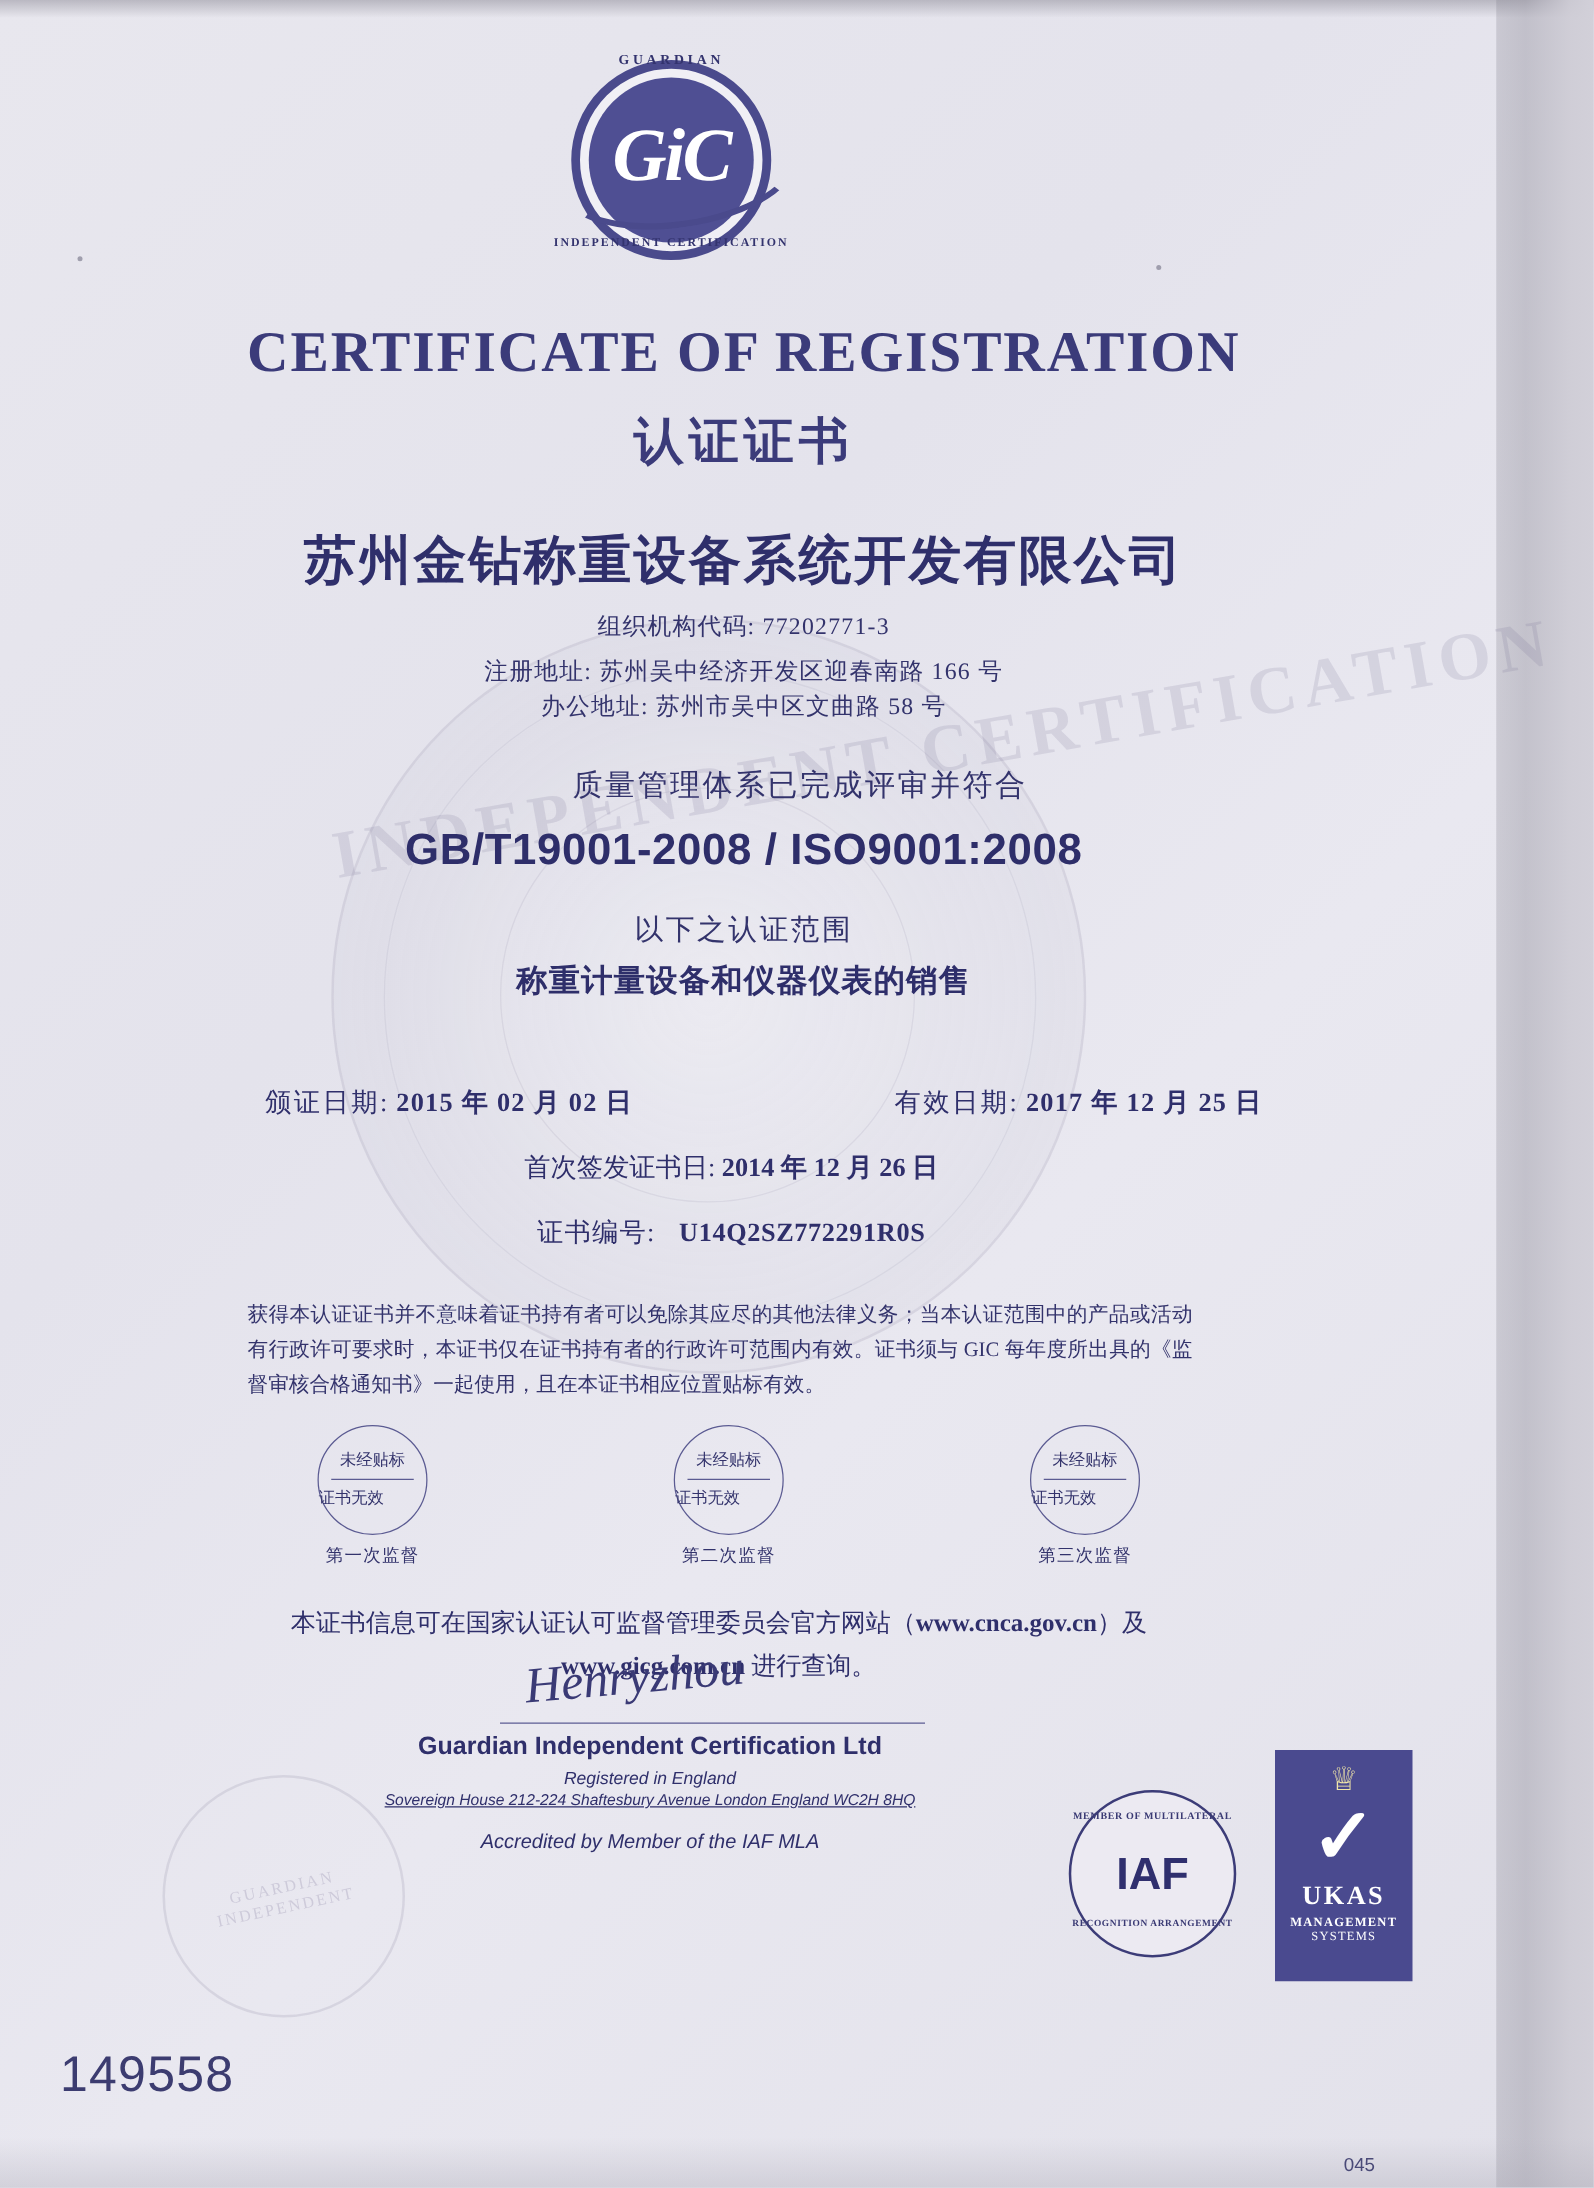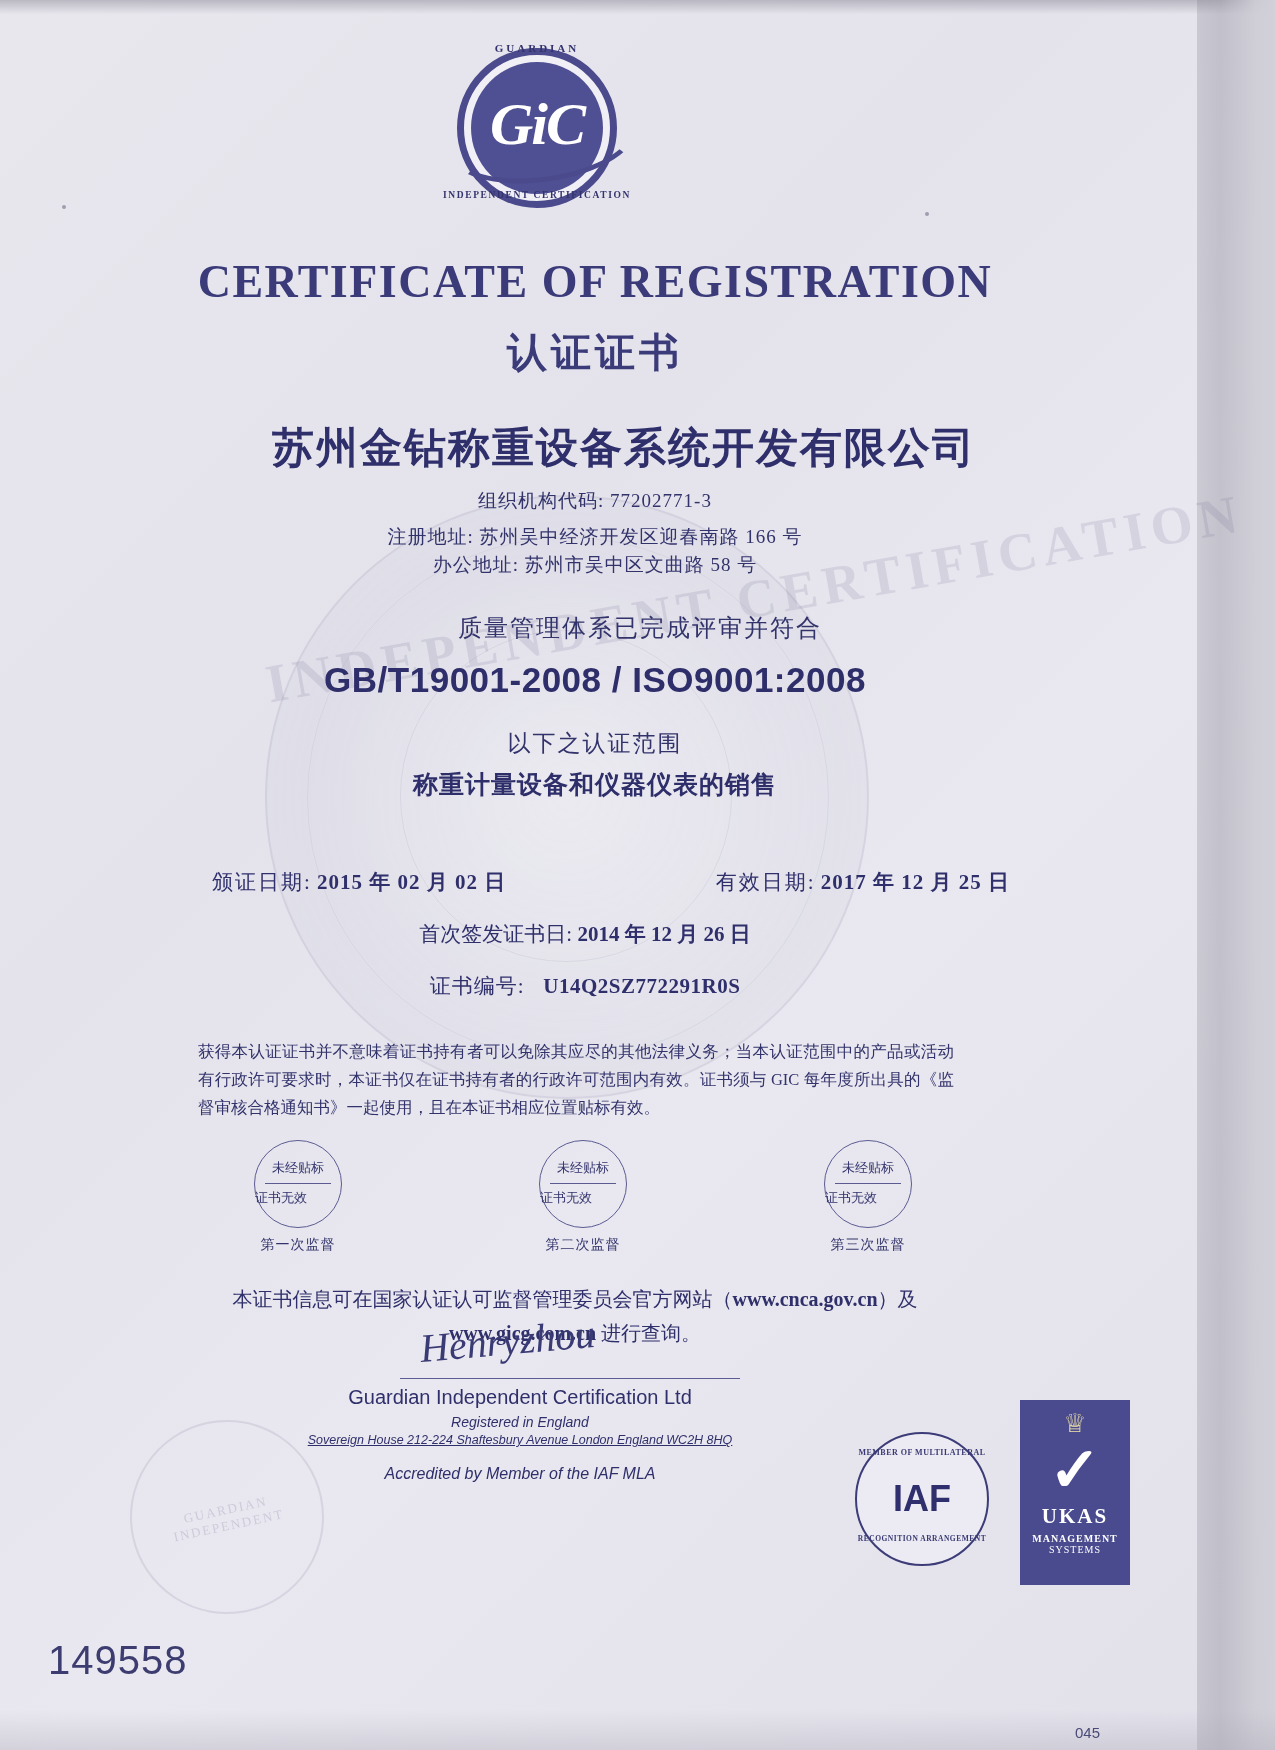--- a/index.html
+++ b/index.html
@@ -178,21 +178,20 @@
   }
   .company {
     position: absolute;
     left: 0; top: 420px;
     width: 1190px;
     text-align: center;
     font-size: 42px;
     font-weight: bold;
     color: #2f2f6b;
     letter-spacing: 2px;
-    padding-left: 29px;
   }
   .meta-line {
     position: absolute;
     width: 1190px;
     left: 0;
     text-align: center;
     color: #33336c;
   }
   .meta-code { top: 488px; font-size: 19px; letter-spacing: 1px; }
   .meta-reg  { top: 524px; font-size: 19px; letter-spacing: 1px; }
@@ -348,21 +347,21 @@
     border-top: 1px solid #5c5c94;
   }
 
   .footer {
     position: absolute;
     left: 160px; top: 1386px;
     width: 720px;
     text-align: center;
     color: #2f2f6b;
   }
-  .footer .f1 { font-size: 20px; font-weight: normal; font-family: "Liberation Sans", sans-serif; }
+  .footer .f1 { font-size: 20px; font-weight: bold; font-family: "Liberation Sans", sans-serif; }
   .footer .f2 { font-size: 14px; margin-top: 5px; font-family: "Liberation Sans", sans-serif; font-style: italic;}
   .footer .f3 { font-size: 12.5px; margin-top: 3px; font-family: "Liberation Sans", sans-serif; font-style: italic; text-decoration: underline;}
   .footer .f4 { font-size: 16px; margin-top: 18px; font-family: "Liberation Sans", sans-serif; font-style: italic;}
 
   
   .iaf {
     position: absolute;
     left: 855px; top: 1432px;
     width: 130px; height: 130px;
     border-radius: 50%;

